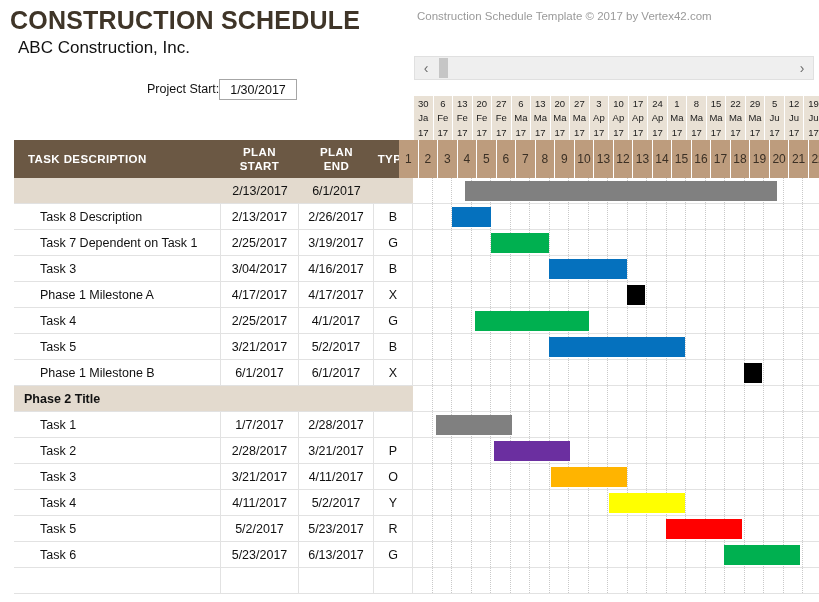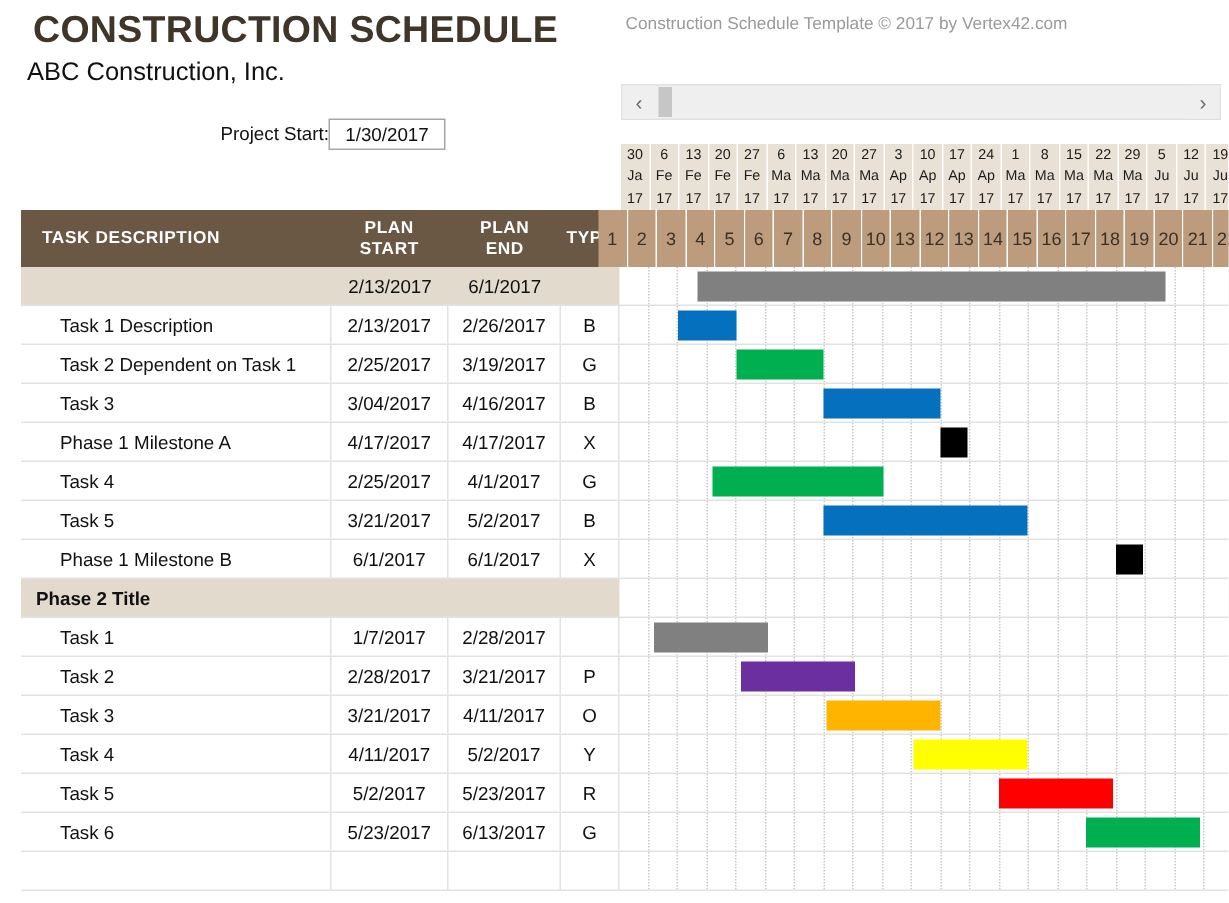--- a/index.html
+++ b/index.html
@@ -7,21 +7,21 @@
     margin: 0; padding: 0;
     width: 819px; height: 602px;
     background: #ffffff;
     font-family: "Liberation Sans", sans-serif;
     overflow: hidden;
   }
   #app { position: relative; width: 819px; height: 602px; background:#fff; }
 
   
   .title-main {
-    position: absolute; left: 22px; top: 6px;
+    position: absolute; left: 10px; top: 6px;
     font-size: 25px; font-weight: bold; letter-spacing: .2px;
     color: #3f3528; white-space: nowrap;
   }
   .title-sub {
     position: absolute; left: 18px; top: 38px;
     font-size: 17px; color: #111; white-space: nowrap;
   }
   .copyright {
     position: absolute; left: 417px; top: 10px;
     font-size: 11.5px; color: #9a9a9a; white-space: nowrap;
@@ -340,21 +340,21 @@
           <div class="gcol" style="left: 292.8px;"></div>
           <div class="gcol" style="left: 312.32px;"></div>
           <div class="gcol" style="left: 331.84px;"></div>
           <div class="gcol" style="left: 351.36px;"></div>
           <div class="gcol" style="left: 370.88px;"></div>
           <div class="gcol" style="left: 390.4px;"></div>
           <div class="bar" style="left: 52px; width: 312px; background: rgb(128, 128, 128);"></div>
         </div>
       </div>
       <div class="row">
-        <div class="c-task">Task 1 Description</div>
+        <div class="c-task">Task 8 Description</div>
         <div class="c-ps">2/13/2017</div>
         <div class="c-pe">2/26/2017</div>
         <div class="c-type">B</div>
         <div class="gantt">
           <div class="gcol" style="left: 0px;"></div>
           <div class="gcol" style="left: 19.52px;"></div>
           <div class="gcol" style="left: 39.04px;"></div>
           <div class="gcol" style="left: 58.56px;"></div>
           <div class="gcol" style="left: 78.08px;"></div>
           <div class="gcol" style="left: 97.6px;"></div>
@@ -370,21 +370,21 @@
           <div class="gcol" style="left: 292.8px;"></div>
           <div class="gcol" style="left: 312.32px;"></div>
           <div class="gcol" style="left: 331.84px;"></div>
           <div class="gcol" style="left: 351.36px;"></div>
           <div class="gcol" style="left: 370.88px;"></div>
           <div class="gcol" style="left: 390.4px;"></div>
           <div class="bar" style="left: 39px; width: 39px; background: rgb(5, 113, 190);"></div>
         </div>
       </div>
       <div class="row">
-        <div class="c-task">Task 2 Dependent on Task 1</div>
+        <div class="c-task">Task 7 Dependent on Task 1</div>
         <div class="c-ps">2/25/2017</div>
         <div class="c-pe">3/19/2017</div>
         <div class="c-type">G</div>
         <div class="gantt">
           <div class="gcol" style="left: 0px;"></div>
           <div class="gcol" style="left: 19.52px;"></div>
           <div class="gcol" style="left: 39.04px;"></div>
           <div class="gcol" style="left: 58.56px;"></div>
           <div class="gcol" style="left: 78.08px;"></div>
           <div class="gcol" style="left: 97.6px;"></div>

